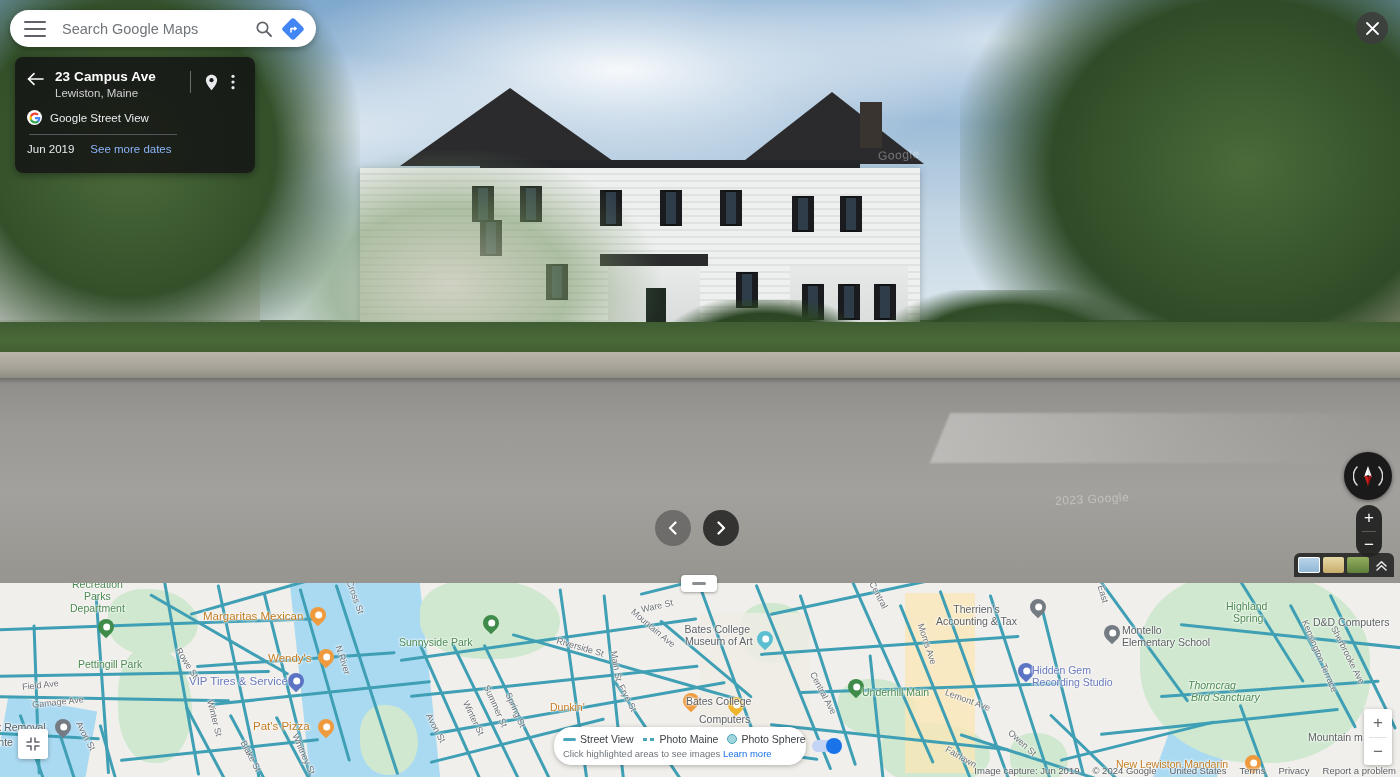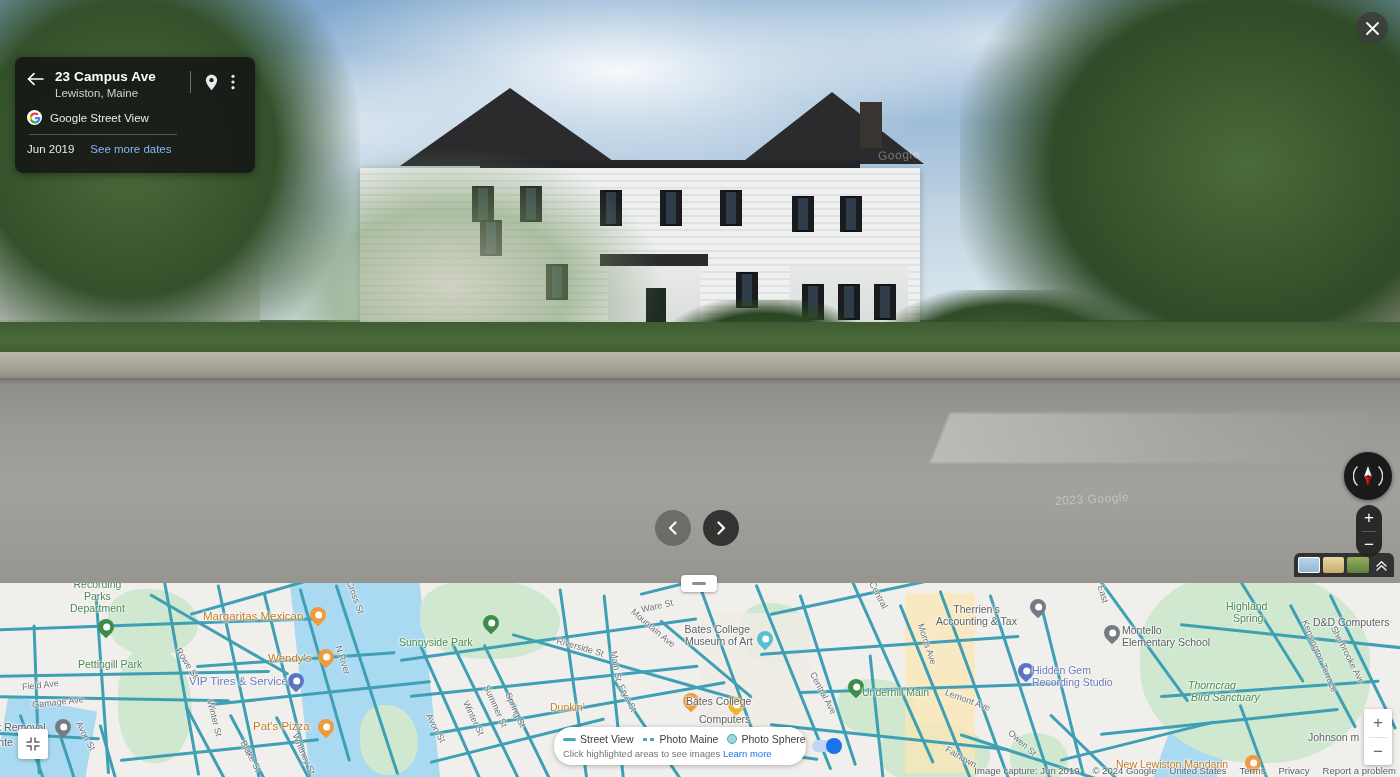--- a/index.html
+++ b/index.html
@@ -375,20 +375,41 @@
       <div class="thumb" style="background:linear-gradient(180deg,#93ae5e,#5f7f3a);"></div>
       <div class="thumb-expand">
         <svg width="13" height="13" viewBox="0 0 13 13">
           <path d="M2 7 L6.5 2.8 L11 7" fill="none" stroke="#e8eaed" stroke-width="1.5" stroke-linecap="round" stroke-linejoin="round"></path>
           <path d="M2 11 L6.5 6.8 L11 11" fill="none" stroke="#e8eaed" stroke-width="1.5" stroke-linecap="round" stroke-linejoin="round"></path>
         </svg>
       </div>
     </div>
   </div>
 
+  <div class="searchbar">
+    <div class="hamburger">
+      <i></i>
+        <i></i>
+        <i></i>
+    </div>
+    <input class="search-input" type="text" value="" placeholder="Search Google Maps" style="">
+    <div class="sb-icon">
+      <svg width="18" height="18" viewBox="0 0 18 18">
+        <circle cx="7.5" cy="7.5" r="5.2" fill="none" stroke="#5f6368" stroke-width="1.7"></circle>
+        <line x1="11.4" y1="11.4" x2="16" y2="16" stroke="#5f6368" stroke-width="1.9" stroke-linecap="round"></line>
+      </svg>
+    </div>
+    <div class="sb-icon">
+      <svg width="24" height="24" viewBox="0 0 24 24">
+        <rect x="3.6" y="3.6" width="16.8" height="16.8" rx="3" fill="#4285f4" transform="rotate(45 12 12)"></rect>
+        <path d="M10 15 L10 11.6 L14.4 11.6" fill="none" stroke="#ffffff" stroke-width="1.6" stroke-linecap="round" stroke-linejoin="round"></path>
+        <polygon points="13.2,9.2 16.3,11.6 13.2,14" fill="#ffffff"></polygon>
+      </svg>
+    </div>
+  </div>
 
   <div class="infocard">
     <div class="ic-top">
       <div class="ic-back">
         <svg width="17" height="14" viewBox="0 0 17 14">
           <line x1="1.5" y1="7" x2="16" y2="7" stroke="#ffffff" stroke-width="1.6" stroke-linecap="round"></line>
           <path d="M7 1.6 L1.5 7 L7 12.4" fill="none" stroke="#ffffff" stroke-width="1.6" stroke-linecap="round" stroke-linejoin="round"></path>
         </svg>
       </div>
       <div class="ic-titles">
@@ -592,21 +613,21 @@
       <div class="pin-shape" style="background:#5bbfd1;">
           <div class="pin-dot"></div>
         </div>
     </div>
     <div class="mappin" style="left:728px; top:114px;">
       <div class="pin-shape" style="background:#f0b429;">
           <div class="pin-dot"></div>
         </div>
     </div>
 
-    <div class="maplabel park-lbl" style="left:70px; top:-5px; text-align:center; white-space:pre;">Recording
+    <div class="maplabel park-lbl" style="left:70px; top:-5px; text-align:center; white-space:pre;">Recreation
 Parks
 Department</div>
     <div class="maplabel park-lbl" style="left:78px; top:75px;">Pettingill Park</div>
     <div class="maplabel poi-orange" style="left:203px; top:27px; font-size:11.5px;">Margaritas Mexican</div>
     <div class="maplabel poi-orange" style="left:268px; top:69px; font-size:11.5px;">Wendy's</div>
     <div class="maplabel poi-blue" style="left:189px; top:92px; font-size:11.5px;">VIP Tires &amp; Service</div>
     <div class="maplabel poi-orange" style="left:253px; top:137px; font-size:11.5px;">Pat's Pizza</div>
     <div class="maplabel park-lbl" style="left:399px; top:53px;">Sunnyside Park</div>
     <div class="maplabel poi-orange" style="left:529px; top:118px;padding-left:21px;">Dunkin'</div>
     <div class="maplabel poi" style="left:682px; top:40px; text-align:center; white-space:pre;">Bates College
@@ -618,21 +639,21 @@
     <div class="maplabel poi-blue" style="left:1032px; top:81px; white-space:pre;">Hidden Gem
 Recording Studio</div>
     <div class="maplabel park-lbl" style="left:862px; top:103px;">Underhill Main</div>
     <div class="maplabel poi" style="left:1122px; top:41px; white-space:pre;">Montello
 Elementary School</div>
     <div class="maplabel park-lbl" style="left:1226px; top:17px; text-align:center; white-space:pre;">Highland
  Spring</div>
     <div class="maplabel poi" style="left:1313px; top:33px;">D&amp;D Computers</div>
     <div class="maplabel park-lbl" style="left:1188px; top:96px; font-style:italic; white-space:pre;">Thorncrag
  Bird Sanctuary</div>
-    <div class="maplabel poi" style="left:1308px; top:148px;">Johnson m</div>
+    <div class="maplabel poi" style="left:1308px; top:148px;">Mountain m</div>
     <div class="maplabel poi-orange" style="left:1116px; top:175px;">New Lewiston Mandarin</div>
     <div class="maplabel poi" style="left:-4px; top:138px;">x Removal</div>
     <div class="maplabel poi" style="left:-4px; top:153px;">inte</div>
 
     <div class="maplabel street" style="left:22px; top:97px; transform:rotate(-6deg);">Field Ave</div>
     <div class="maplabel street" style="left:32px; top:114px; transform:rotate(-6deg);">Gamage Ave</div>
     <div class="maplabel street" style="left:170px; top:75px; transform:rotate(58deg);">Rowe St</div>
     <div class="maplabel street" style="left:196px; top:130px; transform:rotate(76deg);">Winter St</div>
     <div class="maplabel street" style="left:234px; top:168px; transform:rotate(62deg);">Blake St</div>
     <div class="maplabel street" style="left:282px; top:166px; transform:rotate(66deg);">Whitney St</div>

